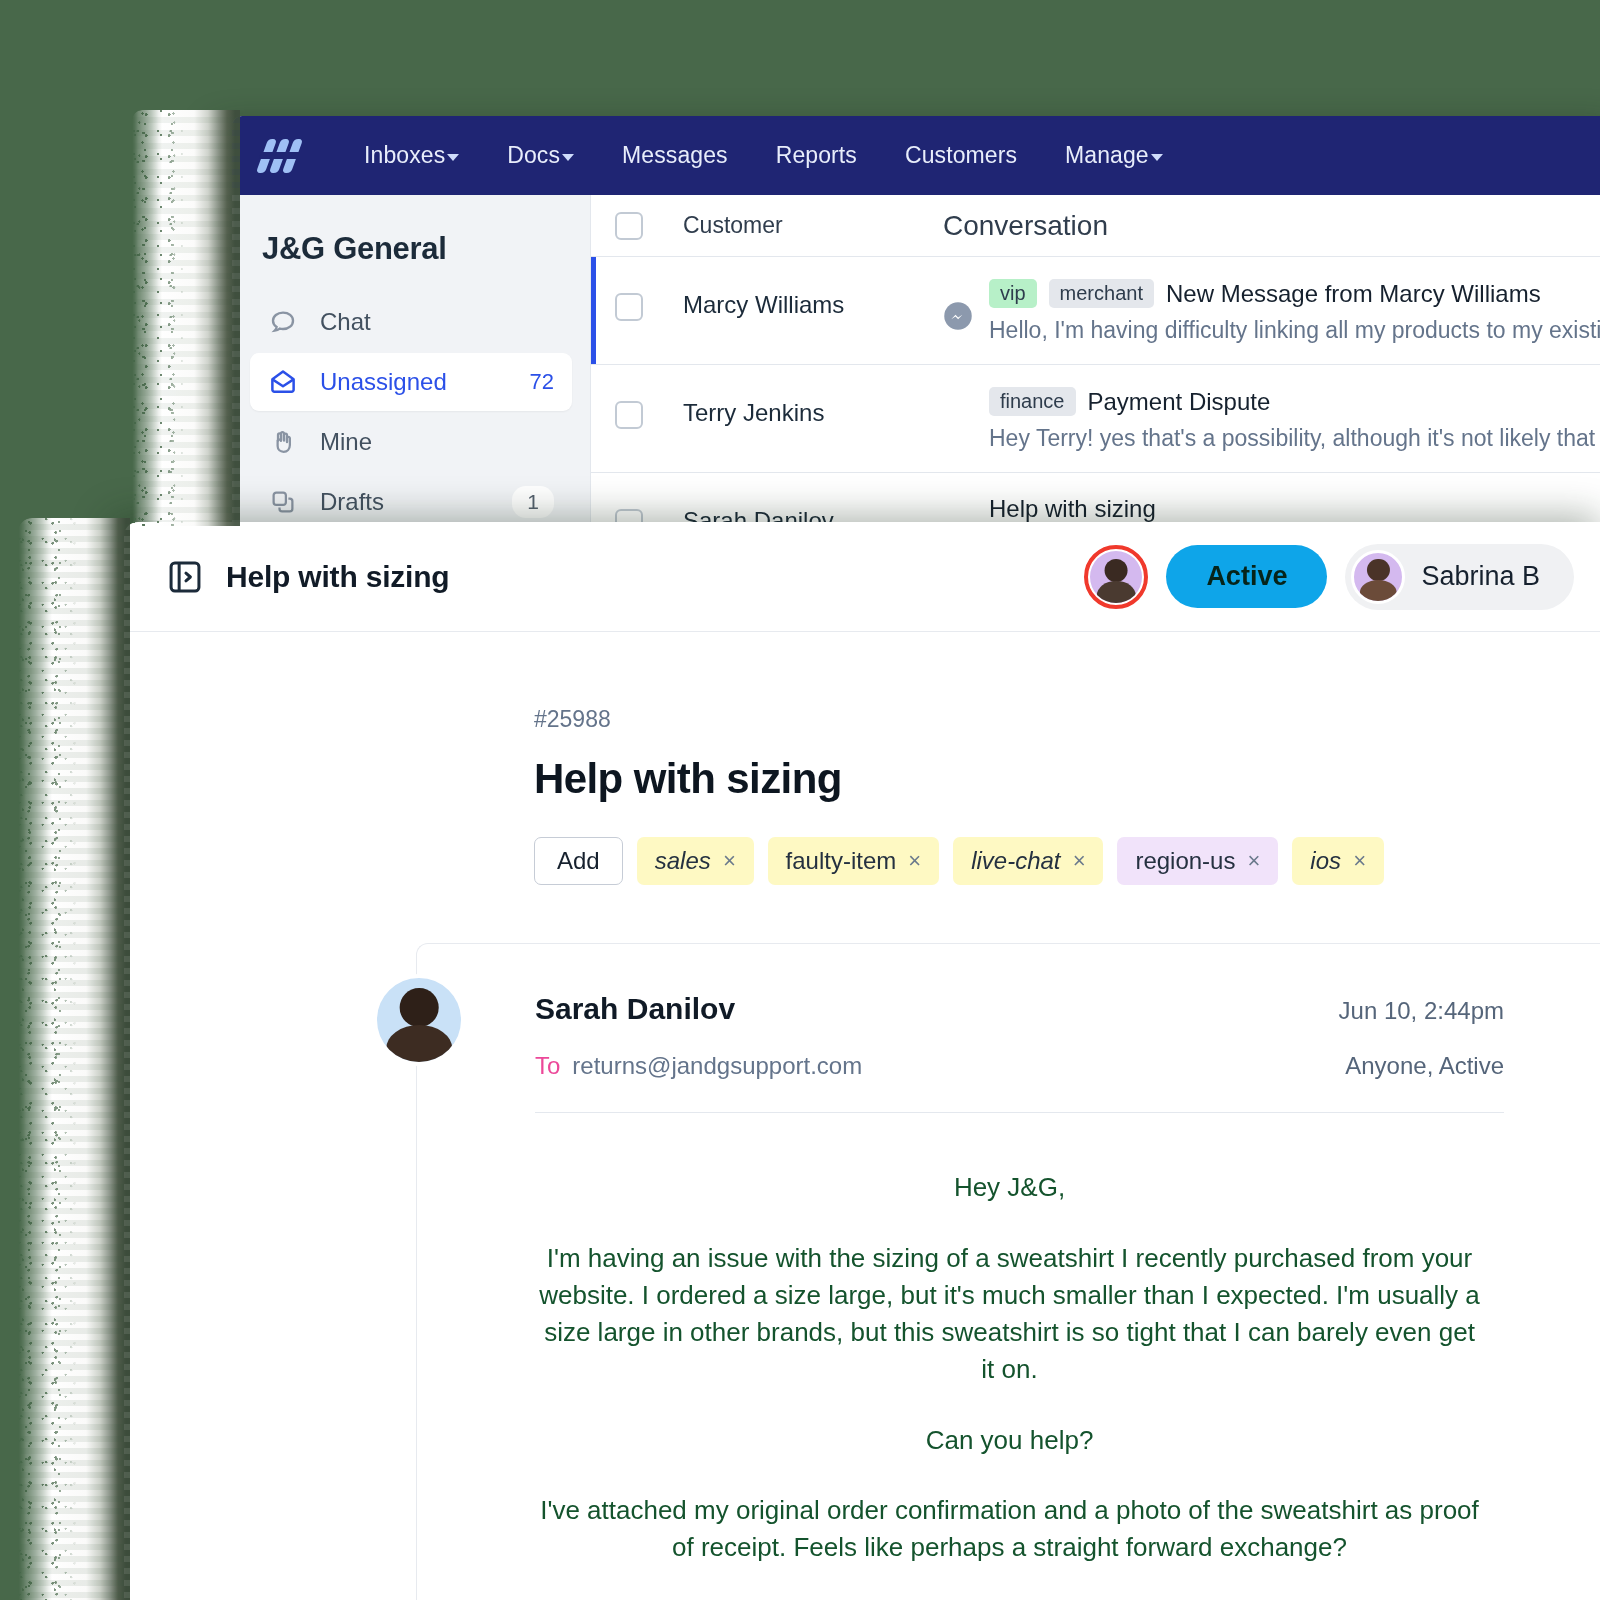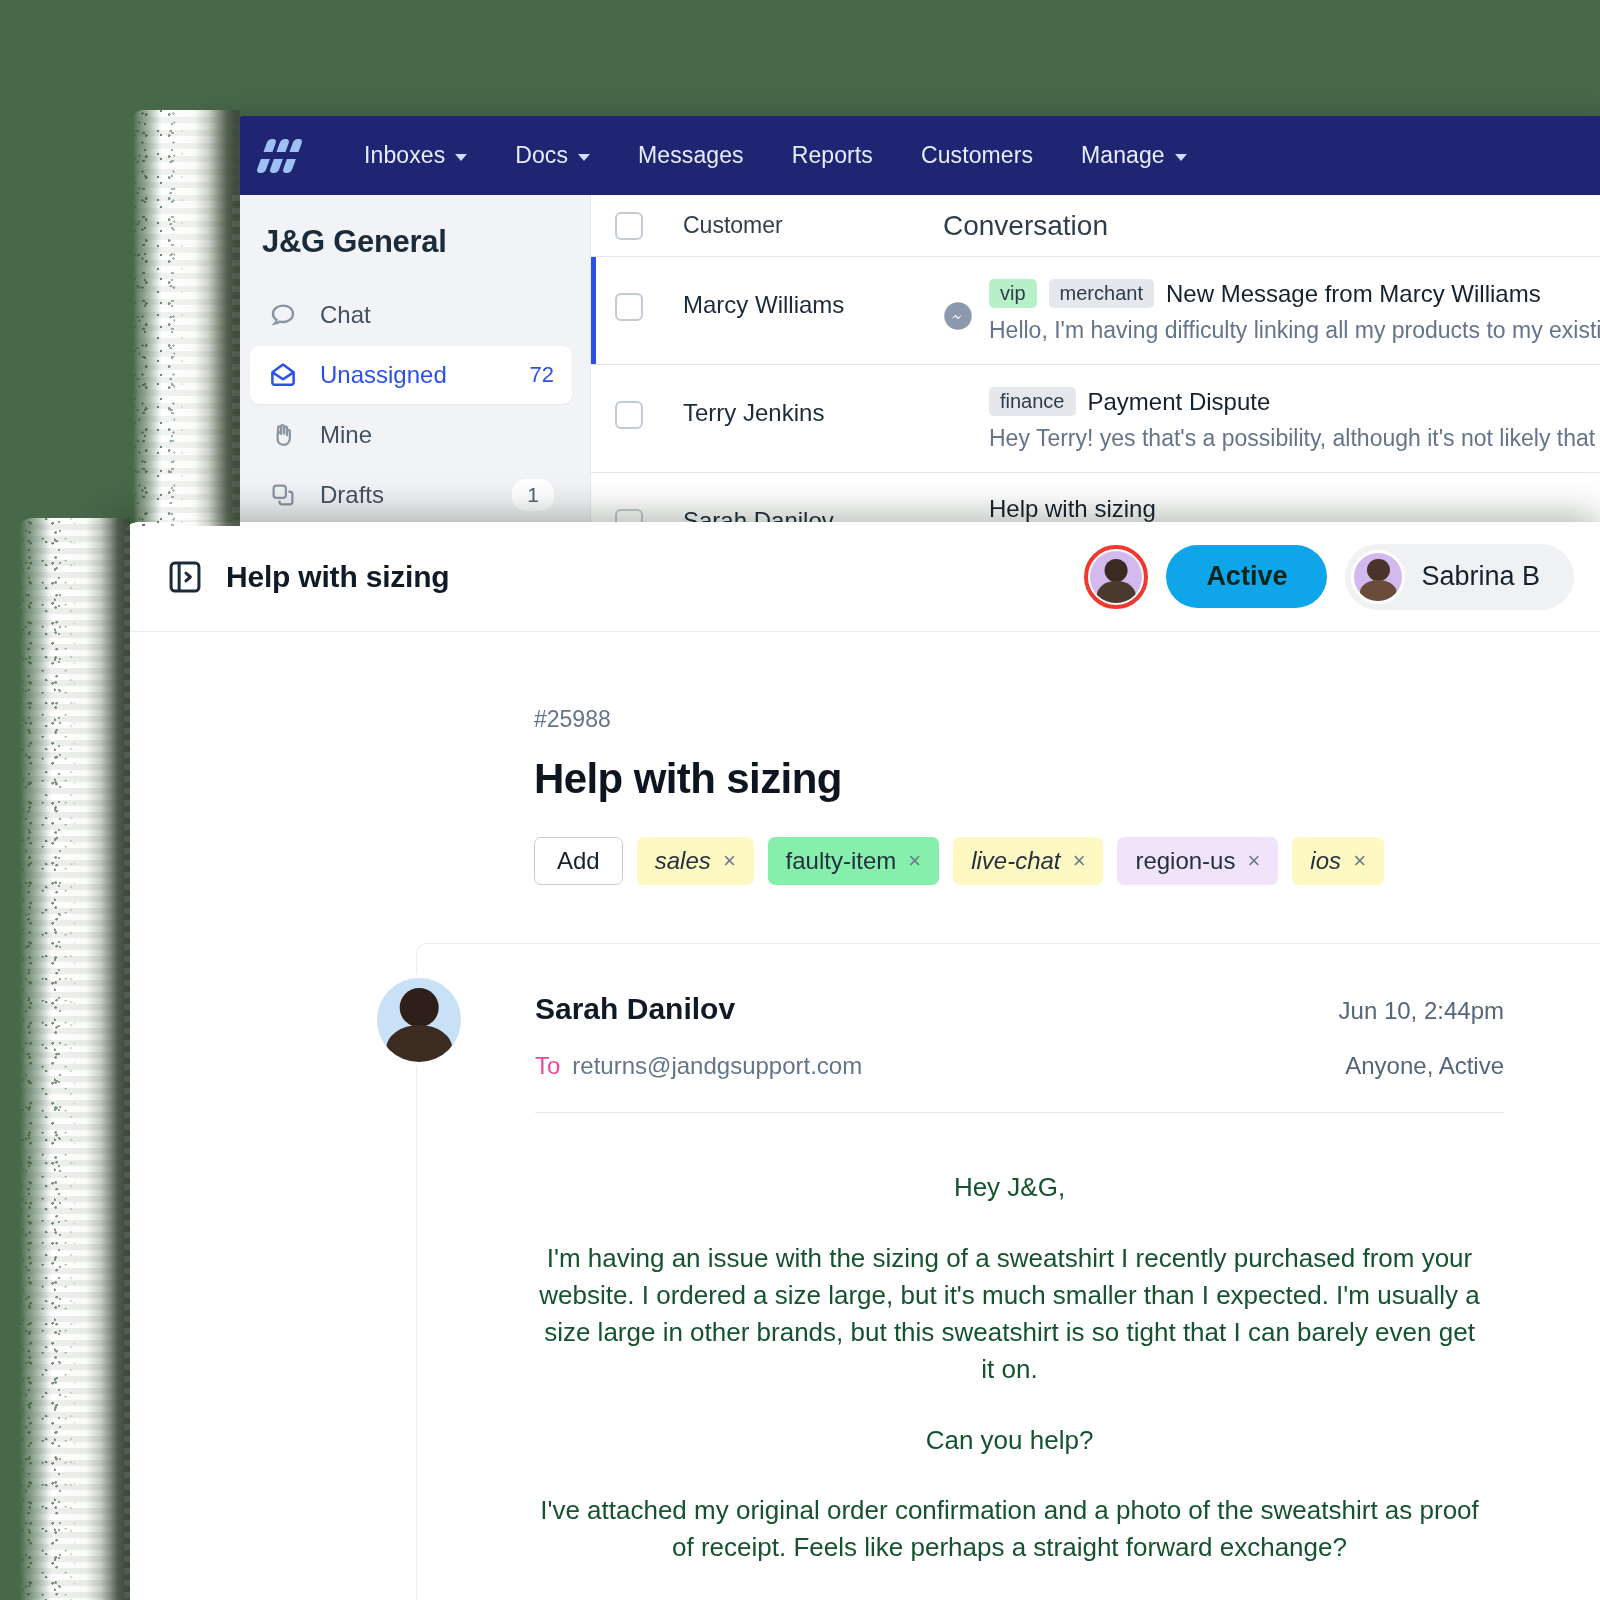--- a/index.html
+++ b/index.html
@@ -114,40 +114,40 @@
     transform: skewX(-20deg);
     display: block;
   }
   .navitem {
     color: #e8edfb;
     font-size: 23px;
     letter-spacing: 0.1px;
     padding: 0 24px;
     display: flex;
     align-items: center;
-    gap: 10px;
+    gap: 2px;
     cursor: pointer;
     white-space: nowrap;
   }
   .caret {
     width: 0; height: 0;
     border-left: 6px solid transparent;
     border-right: 6px solid transparent;
     border-top: 7px solid #cfdcfb;
     display: inline-block;
     margin-top: 3px;
   }
 
   
   .back-body { display: flex; height: 331px; }
 
   .sidebar {
     width: 358px;
     background: #f1f3f6;
-    padding: 17px 18px 0 18px;
+    padding: 24px 18px 0 18px;
     flex: 0 0 358px;
   }
   .sidebar-title {
     font-size: 31px;
     font-weight: bold;
     color: #1c2b3a;
     letter-spacing: -0.3px;
     padding: 12px 12px 26px 12px;
   }
   .sb-item {
@@ -394,21 +394,21 @@
     font-size: 24px;
     border-radius: 7px;
     padding: 10px 18px;
     color: #253140;
     display: flex; align-items: center; gap: 12px;
     cursor: pointer;
     white-space: nowrap;
   }
   .tag .x { color: #6b7a8c; font-size: 22px; }
   .t-gray { background: #fef9c3; font-style: italic; }
-  .t-blue { background: #86efac; }
+  .t-blue { background: #fef9c3; }
   .t-purple { background: #f1e3fa; }
 
   
   .msg-card {
     margin: 58px 0 0 292px;
     border: 1px solid #e7eaef;
     border-radius: 12px 0 0 0;
     border-right: none;
     min-height: 700px;
     padding: 48px 0 0 118px;

